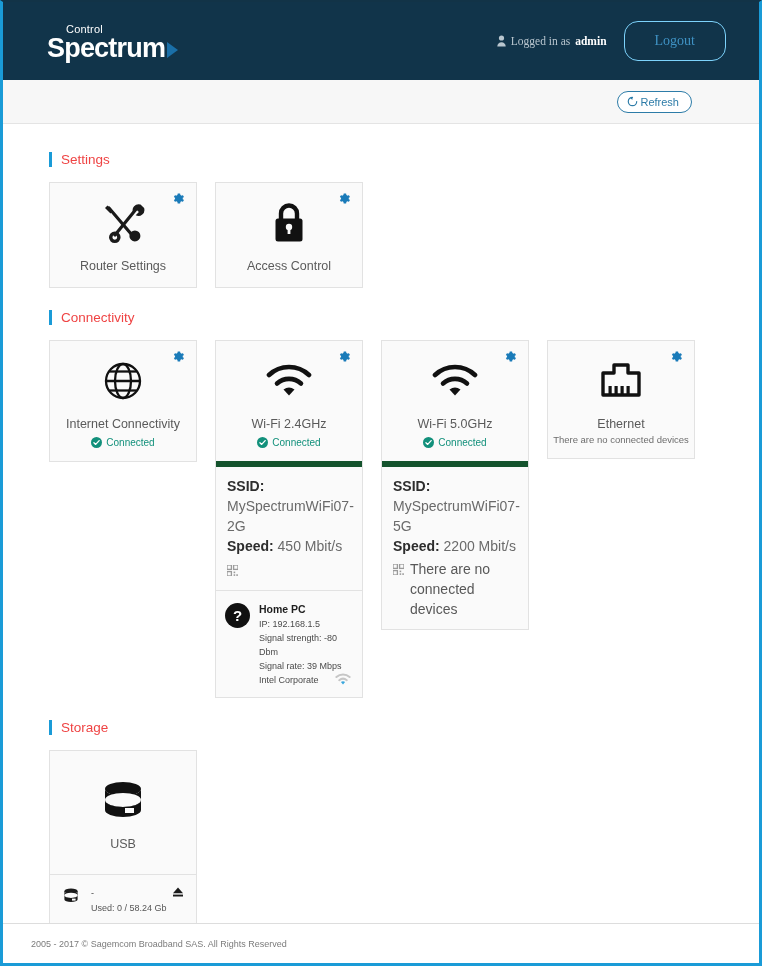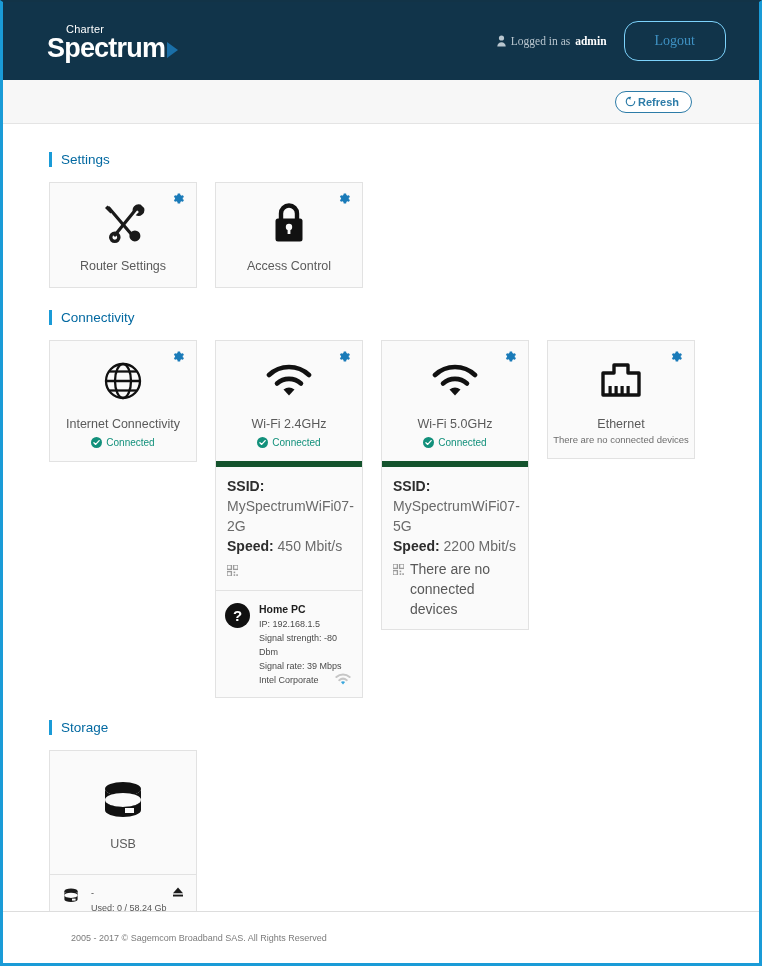--- a/index.html
+++ b/index.html
@@ -107,35 +107,34 @@
     border-radius: 13px;
     background: #ffffff;
     color: #2d7ca8;
     font-size: 11px;
     padding: 4px 12px 4px 9px;
     display: flex;
     align-items: center;
     gap: 2px;
     cursor: pointer;
     font-family: inherit;
-    font-weight: bold;
   }
 
   
   .content {
     flex: 1 1 auto;
     padding: 28px 46px 0 46px;
     overflow: hidden;
   }
 
   .section-title {
     display: flex;
     align-items: center;
     font-size: 13.5px;
-    color: #0369a1;
+    color: #ef4444;
     margin-bottom: 15px;
   }
   .section-bar {
     width: 3px;
     height: 15px;
     background: #1a9bd7;
     margin-right: 9px;
   }
 
   .card-row { display: flex; align-items: flex-start; gap: 18px; }
@@ -232,35 +231,35 @@
   .storage-text { font-size: 9px; color: #555; line-height: 1.6; }
   .storage-name { color: #444; }
   .eject-btn { position: absolute; right: 12px; top: 11px; cursor: pointer; line-height: 0; }
 
   .spacer-sm { height: 22px; }
 
   
   .footer {
     flex: 0 0 auto;
     border-top: 1px solid #dddddd;
-    height: 52px;
-    display: flex;
-    align-items: center;
-    padding-left: 68px;
+    height: 40px;
+    display: flex;
+    align-items: center;
+    padding-left: 28px;
   }
   .footer-text { font-size: 9px; color: #7b7b7b; }
 </style>
 </head>
 <body>
 
 <div class="page-frame">
 
   <div class="header">
     <div class="logo">
-      <span class="logo-charter">Charter</span>
+      <span class="logo-charter">Control</span>
       <div class="logo-row">
         <span class="logo-spectrum">Spectrum</span>
         <span class="logo-arrow"></span>
       </div>
     </div>
 
     <div class="header-right">
       <div class="logged-in">
         <span class="person-icon">
           <svg width="9" height="12" viewBox="0 0 9 12">

